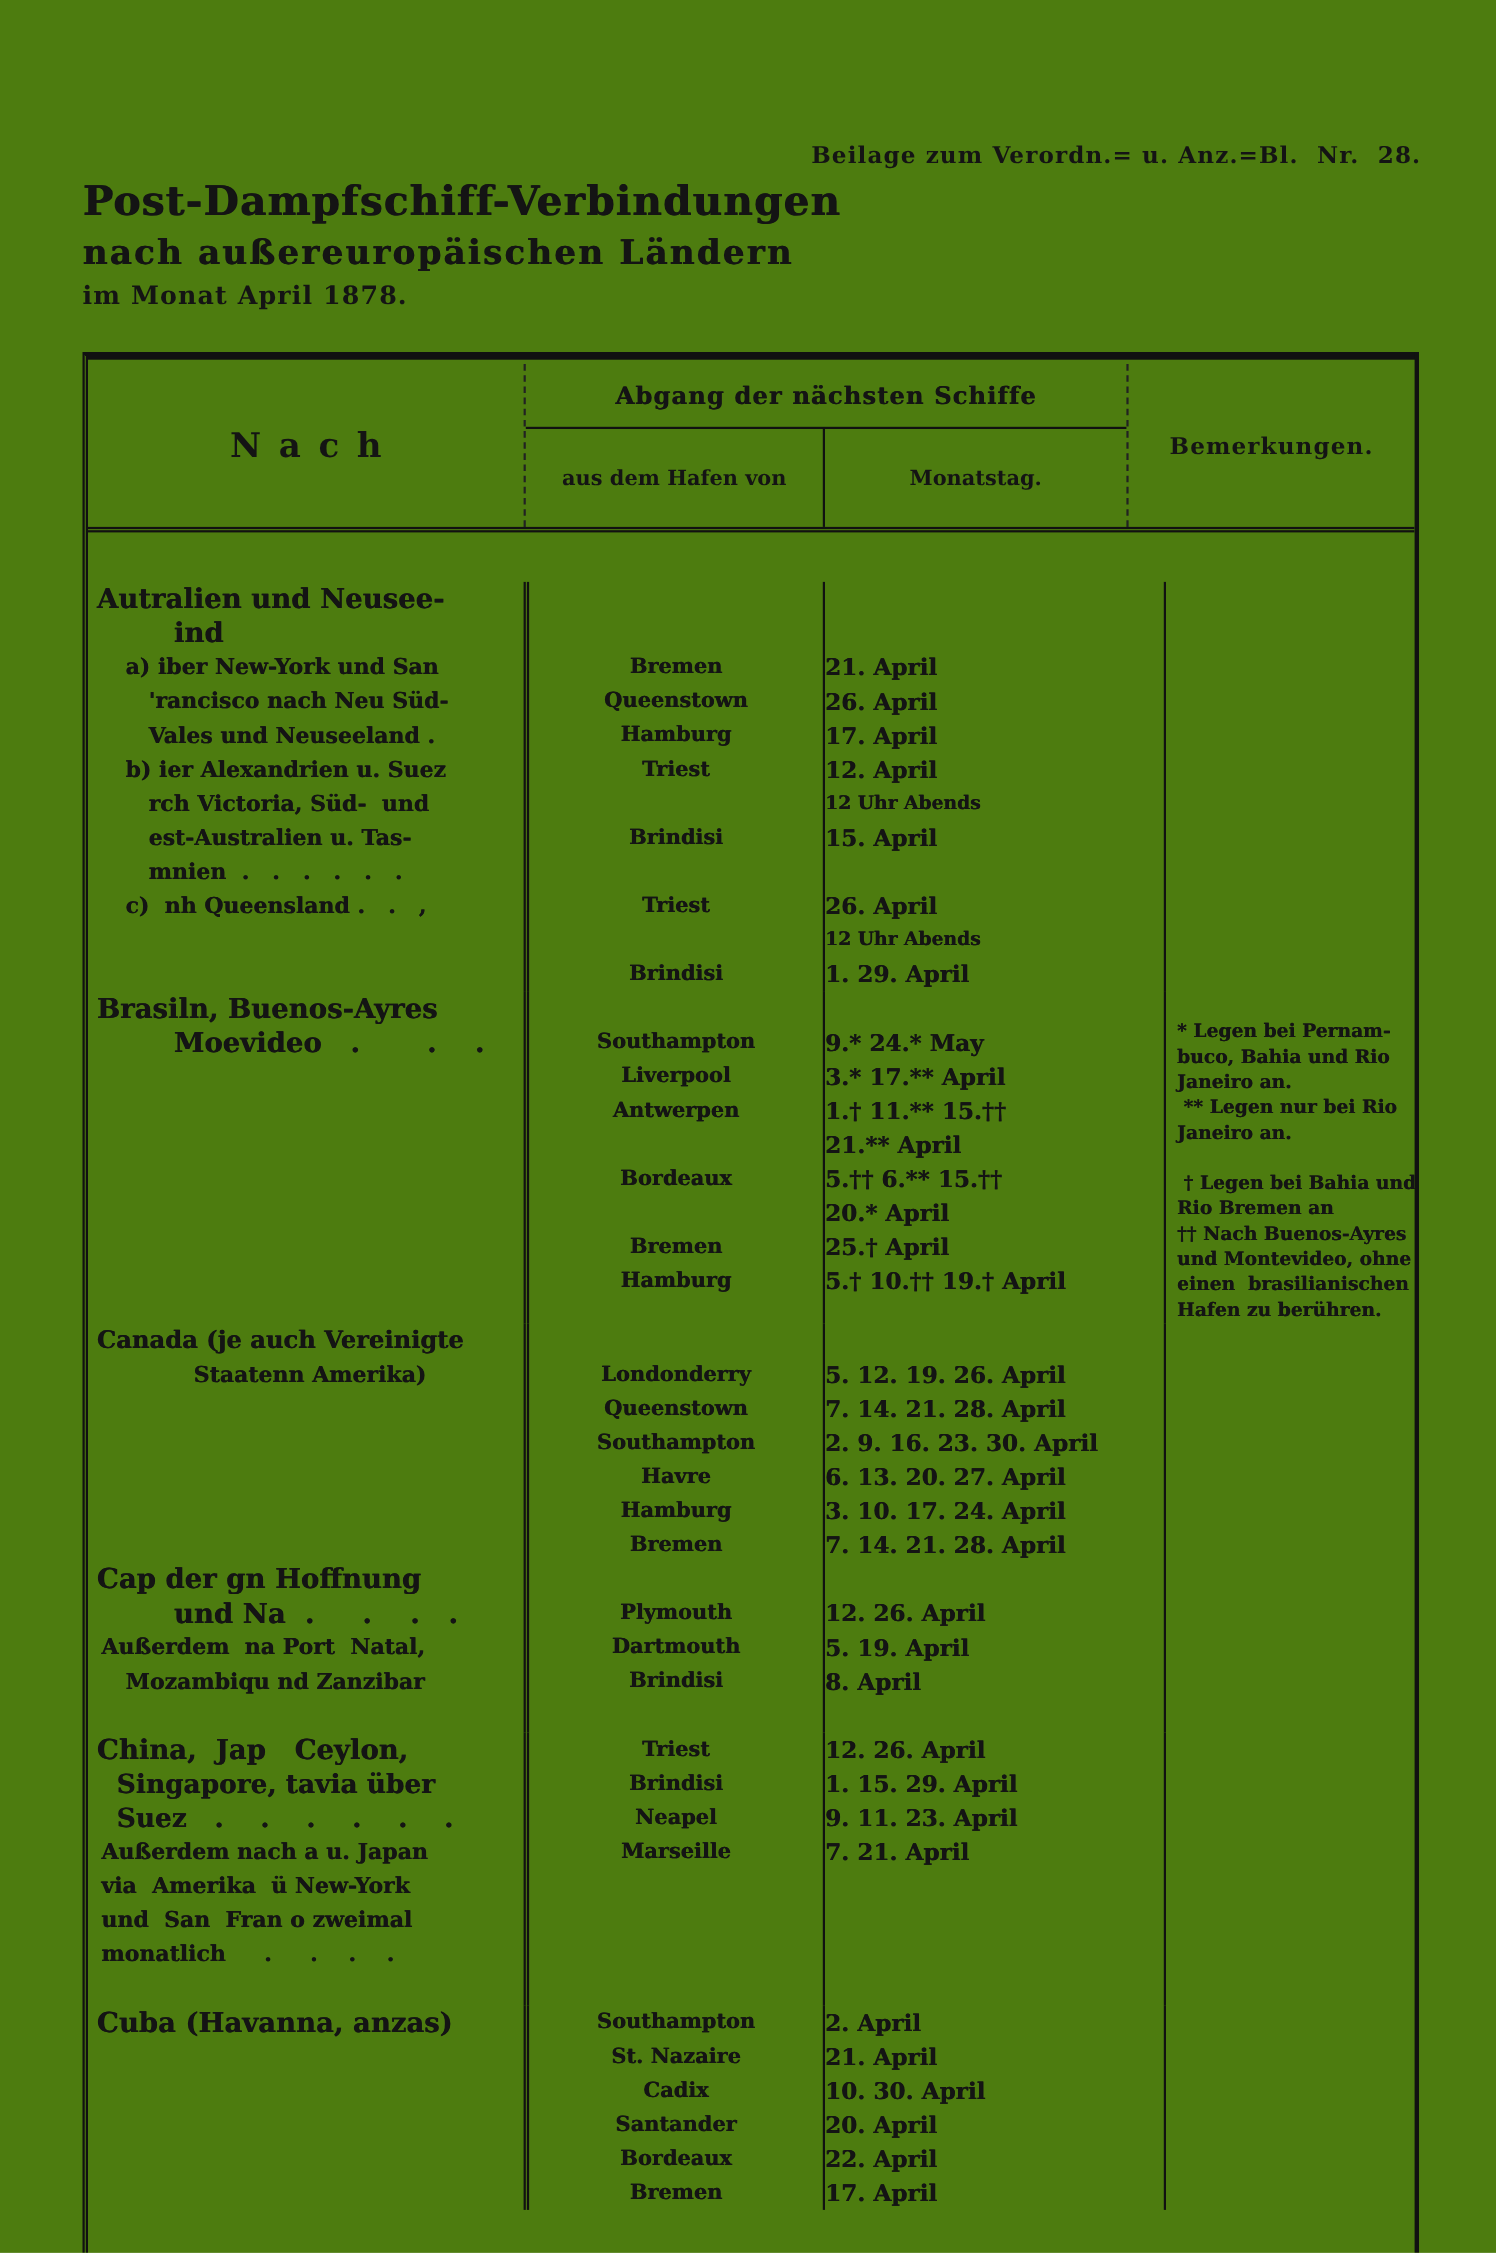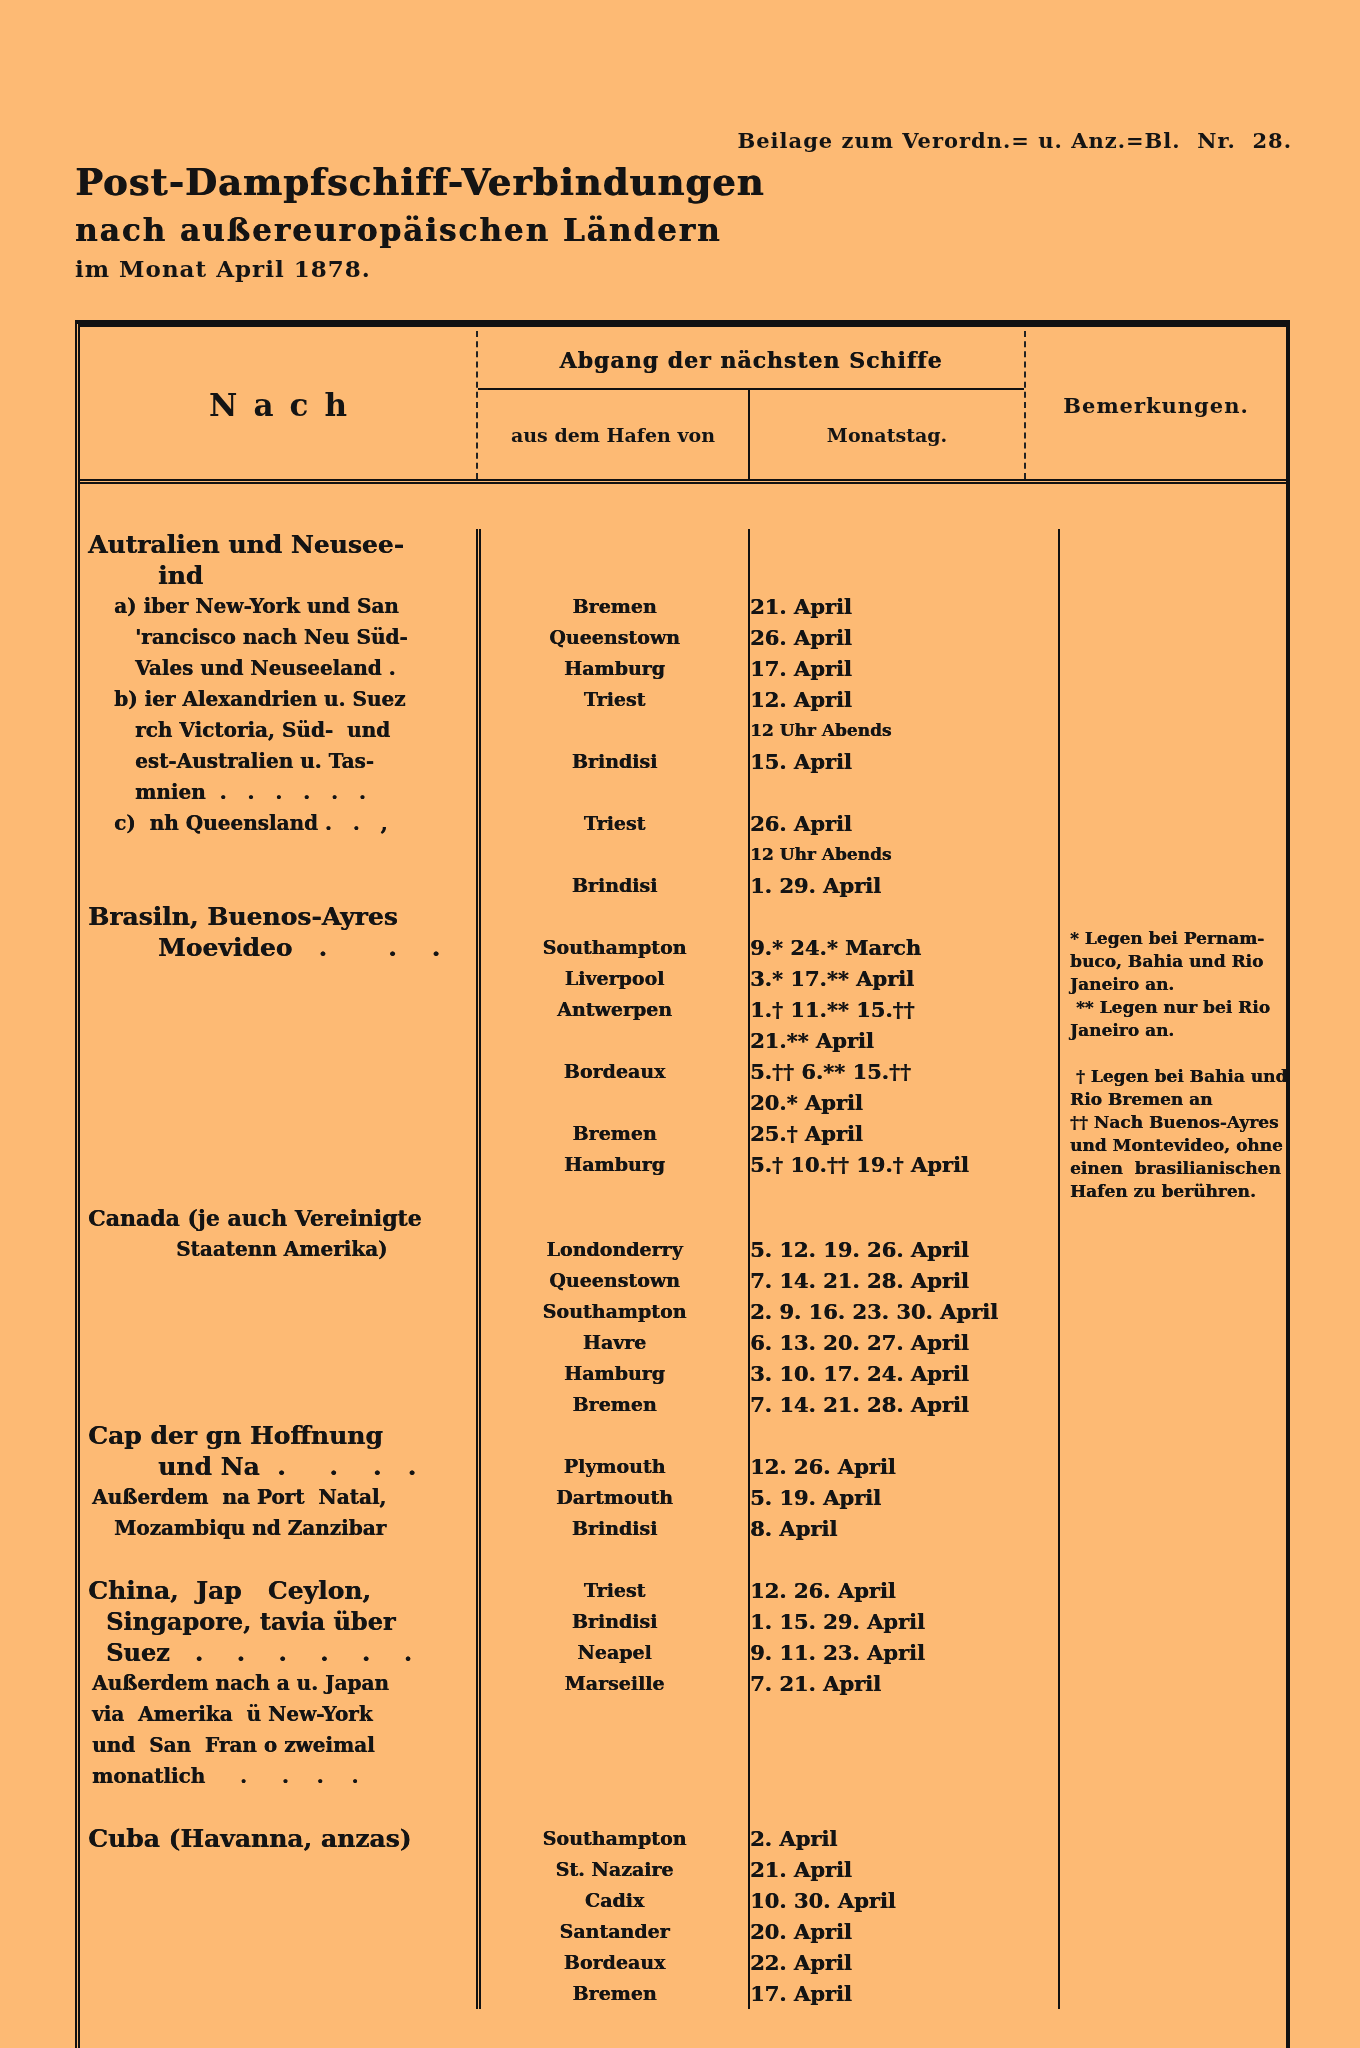--- a/index.html
+++ b/index.html
@@ -1,17 +1,17 @@
 <!DOCTYPE html>
 <html><head>
 <meta charset="utf-8">
 <style>
   html,body { margin:0; padding:0; }
   body { width:1360px; height:2048px; background:#e8e8e4; font-family:"DejaVu Serif","Liberation Serif",serif; }
-  .page { position:relative; width:1360px; height:2048px; background:#fdba74; color:#141414; overflow:hidden; }
+  .page { position:relative; width:1360px; height:2048px; background:#4d7c0f; color:#141414; overflow:hidden; }
 
   .page-header { position:absolute; top:128px; right:68px; font-size:21px; font-weight:bold; letter-spacing:1px; white-space:pre; }
 
   .title-block { position:absolute; top:160px; left:75px; width:1215px; }
   .t1 { font-size:37px; font-weight:bold; letter-spacing:1px; text-shadow:0.7px 0 0 #141414; }
   .t2 { font-size:31px; font-weight:bold; margin-top:8px; letter-spacing:2px; text-shadow:0.6px 0 0 #141414; }
   .t3 { font-size:23px; font-weight:bold; margin-top:7px; letter-spacing:1px; }
 
   .sheet { position:absolute; top:320px; left:75px; width:1215px; height:1728px;
            border-top:7px solid #111; border-left:5px double #111; border-right:4px solid #111;
@@ -131,21 +131,21 @@
             <div class="p-line">Liverpool</div>
             <div class="p-line">Antwerpen</div>
             <div class="p-line">&nbsp;</div>
             <div class="p-line">Bordeaux</div>
             <div class="p-line">&nbsp;</div>
             <div class="p-line">Bremen</div>
             <div class="p-line">Hamburg</div>
           </div>
           <div class="cell dates">
             <div class="d-line">&nbsp;</div>
-            <div class="d-line">9.* 24.* March</div>
+            <div class="d-line">9.* 24.* May</div>
             <div class="d-line">3.* 17.** April</div>
             <div class="d-line">1.† 11.** 15.††</div>
             <div class="d-line">21.** April</div>
             <div class="d-line">5.†† 6.** 15.††</div>
             <div class="d-line">20.* April</div>
             <div class="d-line">25.† April</div>
             <div class="d-line">5.† 10.†† 19.† April</div>
           </div>
           <div class="cell remarks">
             <div class="r-line">* Legen bei Pernam-</div>

